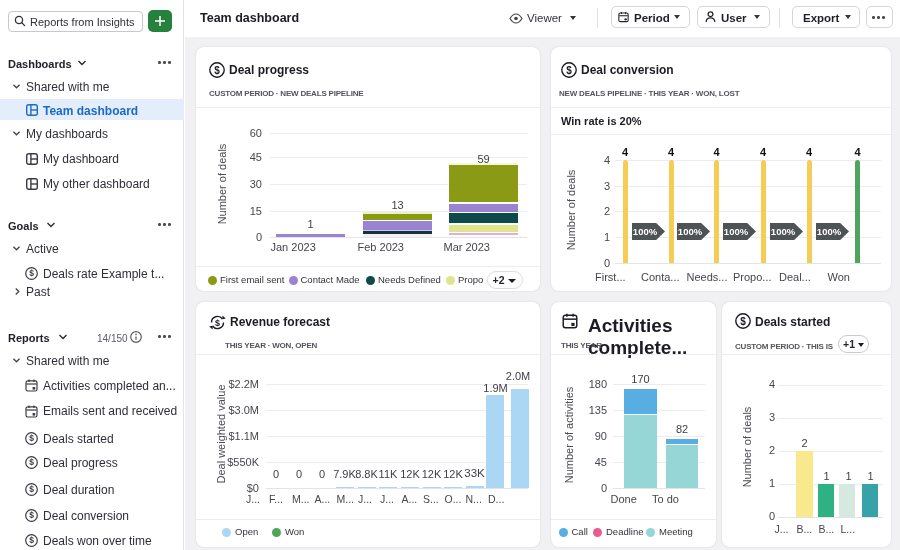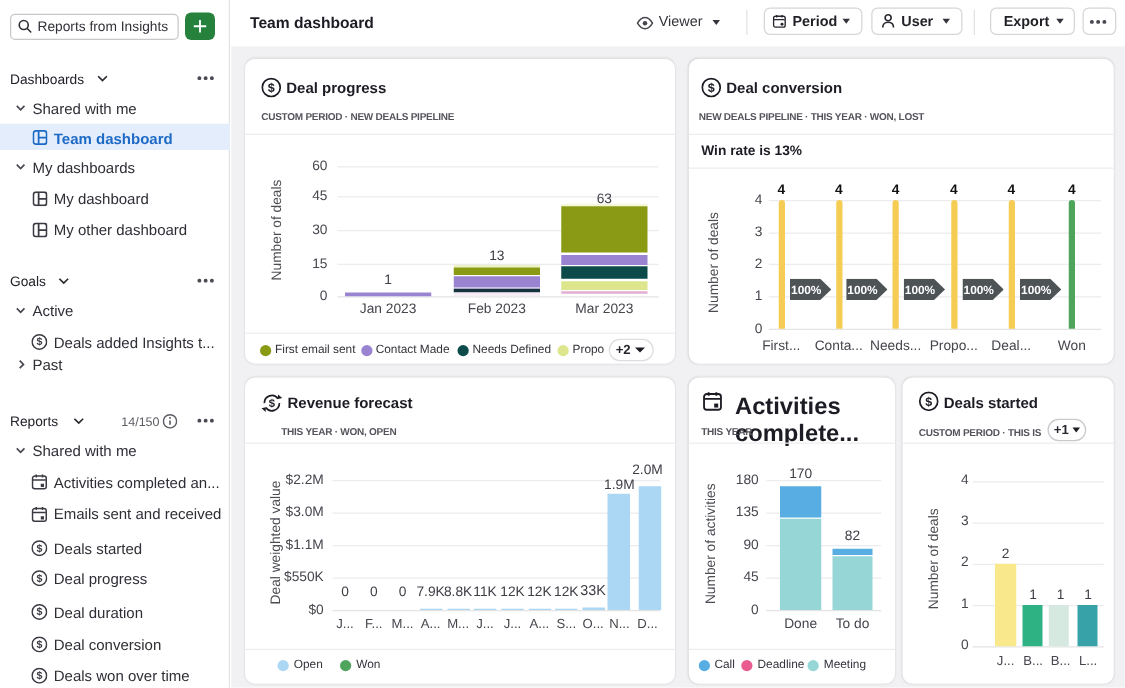--- a/index.html
+++ b/index.html
@@ -5,27 +5,27 @@
 .abs{position:absolute}
 #sidebar{position:absolute;left:0;top:0;width:184px;height:550px;background:#fff;border-right:1px solid #e3e3e6}
 #topbar{position:absolute;left:185px;top:0;width:715px;height:37px;background:#fff}
 #main{position:absolute;left:185px;top:37px;width:715px;height:513px;background:#f1f1f3}
 .card{position:absolute;background:#fff;border-radius:8px;box-shadow:0 0 2px rgba(0,0,0,.14)}
 .ctitle{font-size:12px;font-weight:bold;color:#1c1c24;letter-spacing:0}
 .csub{font-size:8px;font-weight:bold;color:#54545c;letter-spacing:-.2px;white-space:nowrap}
 .grid{position:absolute;height:1px;background:#ececee}
 .tick{position:absolute;font-size:11px;color:#46464e;text-align:right}
 .vlab{position:absolute;font-size:11px;color:#3e3e46;text-align:center;white-space:nowrap}
-.xlab{position:absolute;font-size:10.5px;color:#45454d;text-align:center;white-space:nowrap}
+.xlab{position:absolute;font-size:10.5px;color:#45454d;text-align:left;white-space:nowrap}
 .ytitle{position:absolute;font-size:11px;color:#4b4b52;text-align:center;white-space:nowrap;transform:rotate(-90deg)}
 .dot{position:absolute;width:9px;height:9px;border-radius:50%}
 .leg{position:absolute;font-size:9.5px;color:#33333b;white-space:nowrap}
 .bar{position:absolute}
 .srow{position:absolute;font-size:12px;color:#2e2e36;white-space:nowrap}
-.sbold{font-weight:normal;color:#21212a}
+.sbold{font-weight:bold;color:#21212a}
 .chev{position:absolute}
 .pill{position:absolute;background:#fff;border:1px solid #c9c9ce;border-radius:9px;font-size:10px;font-weight:bold;color:#26262e;text-align:center}
 .caret{display:inline-block;width:0;height:0;border-left:3.5px solid transparent;border-right:3.5px solid transparent;border-top:4px solid #33333b;vertical-align:middle}
 .btn{position:absolute;background:#fff;border:1px solid #d6d6da;border-radius:5px;font-size:11.5px;font-weight:bold;color:#1f1f26}
 .dots3{position:absolute;display:flex;gap:2.5px;align-items:center}
 .dots3 i{width:2.5px;height:2.5px;border-radius:50%;background:#4a4a52}
 </style></head>
 <body>
 <div id="main"></div>
 <div id="topbar">
@@ -138,21 +138,21 @@
 
  <svg class="chev" style="left:12px;top:245px" width="9" height="7" viewBox="0 0 10 8">
       <path d="M1.5 2 L5 5.5 L8.5 2" fill="none" stroke="#45454d" stroke-width="1.5"></path>
     </svg>
  <div class="srow" style="left:26px;top:242px">Active</div>
 
  <svg class="abs" style="left:25px;top:266.5px" width="13" height="13" viewBox="0 0 13 13">
       <circle cx="6.5" cy="6.5" r="5.8" fill="none" stroke="#3a3a42" stroke-width="1.2"></circle>
       <text x="6.5" y="9.4" font-size="8.5" font-weight="bold" fill="#3a3a42" text-anchor="middle" font-family="Liberation Sans">$</text>
     </svg>
- <div class="srow" style="left:43px;top:266.5px">Deals added Insights t...</div>
+ <div class="srow" style="left:43px;top:266.5px">Deals rate Example t...</div>
 
  <svg class="chev" style="left:14px;top:287px" width="7" height="9" viewBox="0 0 8 10">
       <path d="M2 1.5 L5.5 5 L2 8.5" fill="none" stroke="#45454d" stroke-width="1.5"></path>
     </svg>
  <div class="srow" style="left:26px;top:285px">Past</div>
 
  <div class="srow sbold" style="left:8px;top:332px;font-size:11px">Reports</div>
  <svg class="chev" style="left:58px;top:333px" width="10" height="8" viewBox="0 0 10 8">
       <path d="M1.5 2 L5 5.5 L8.5 2" fill="none" stroke="#2a2a32" stroke-width="1.4"></path>
     </svg>
@@ -254,21 +254,21 @@
 
  <div class="bar" style="left:253px;top:116px;width:69px;height:2px;background:#f5f8d8"></div>
  <div class="bar" style="left:253px;top:118px;width:69px;height:36.5px;background:#8a9a15"></div>
  <div class="bar" style="left:253px;top:156.5px;width:69px;height:8px;background:#9a84d2"></div>
  <div class="bar" style="left:253px;top:166px;width:69px;height:9.5px;background:#0d4b4b"></div>
  <div class="bar" style="left:253px;top:177.5px;width:69px;height:7px;background:#dde68c"></div>
  <div class="bar" style="left:253px;top:186px;width:69px;height:1.5px;background:#e3aed0"></div>
 
  <div class="vlab" style="left:84.5px;top:171px;width:60px">1</div>
  <div class="vlab" style="left:171.5px;top:152px;width:60px">13</div>
- <div class="vlab" style="left:257.5px;top:106px;width:60px">63</div>
+ <div class="vlab" style="left:257.5px;top:106px;width:60px">59</div>
 
  <div class="xlab" style="left:74.5px;top:194px;width:80px;font-size:11px">Jan 2023</div>
  <div class="xlab" style="left:161.5px;top:194px;width:80px;font-size:11px">Feb 2023</div>
  <div class="xlab" style="left:247.5px;top:194px;width:80px;font-size:11px">Mar 2023</div>
 
  <div class="abs" style="left:0;top:219px;width:344px;height:1px;background:#ededef"></div>
  <span class="dot" style="left:12px;top:229px;background:#8a9a15"></span>
     <span class="leg" style="left:24px;top:227px">First email sent</span>
  <span class="dot" style="left:92.5px;top:229px;background:#9a84d2"></span>
     <span class="leg" style="left:104.5px;top:227px">Contact Made</span>
@@ -280,21 +280,21 @@
 </div>
 
 <div class="card" style="left:551px;top:47px;width:340px;height:244px">
  <svg class="abs" style="left:10px;top:15px" width="16" height="16" viewBox="0 0 16 16">
       <circle cx="8" cy="8" r="7.2" fill="none" stroke="#1c1c24" stroke-width="1.4"></circle>
       <text x="8" y="11.6" font-size="10" font-weight="bold" fill="#1c1c24" text-anchor="middle" font-family="Liberation Sans">$</text>
     </svg>
  <div class="ctitle abs" style="left:30px;top:16px">Deal conversion</div>
  <div class="csub abs" style="left:8px;top:42px">NEW DEALS PIPELINE&nbsp;·&nbsp;THIS YEAR&nbsp;·&nbsp;WON, LOST</div>
  <div class="abs" style="left:0;top:60px;width:340px;height:1px;background:#ededef"></div>
- <div class="abs" style="left:10px;top:68px;font-size:11px;font-weight:bold;color:#1c1c24">Win rate is 13%</div>
+ <div class="abs" style="left:10px;top:68px;font-size:11px;font-weight:bold;color:#1c1c24">Win rate is 20%</div>
  <div class="abs" style="left:0;top:87px;width:340px;height:1px;background:#ededef"></div>
 
  <div class="grid" style="left:64px;top:113px;width:266px"></div>
  <div class="grid" style="left:64px;top:139px;width:266px"></div>
  <div class="grid" style="left:64px;top:164px;width:266px"></div>
  <div class="grid" style="left:64px;top:190px;width:266px"></div>
  <div class="grid" style="left:64px;top:216px;width:266px;background:#e4e4e6"></div>
  <div class="tick" style="left:29px;top:107px;width:30px">4</div>
  <div class="tick" style="left:29px;top:133px;width:30px">3</div>
  <div class="tick" style="left:29px;top:158px;width:30px">2</div>

